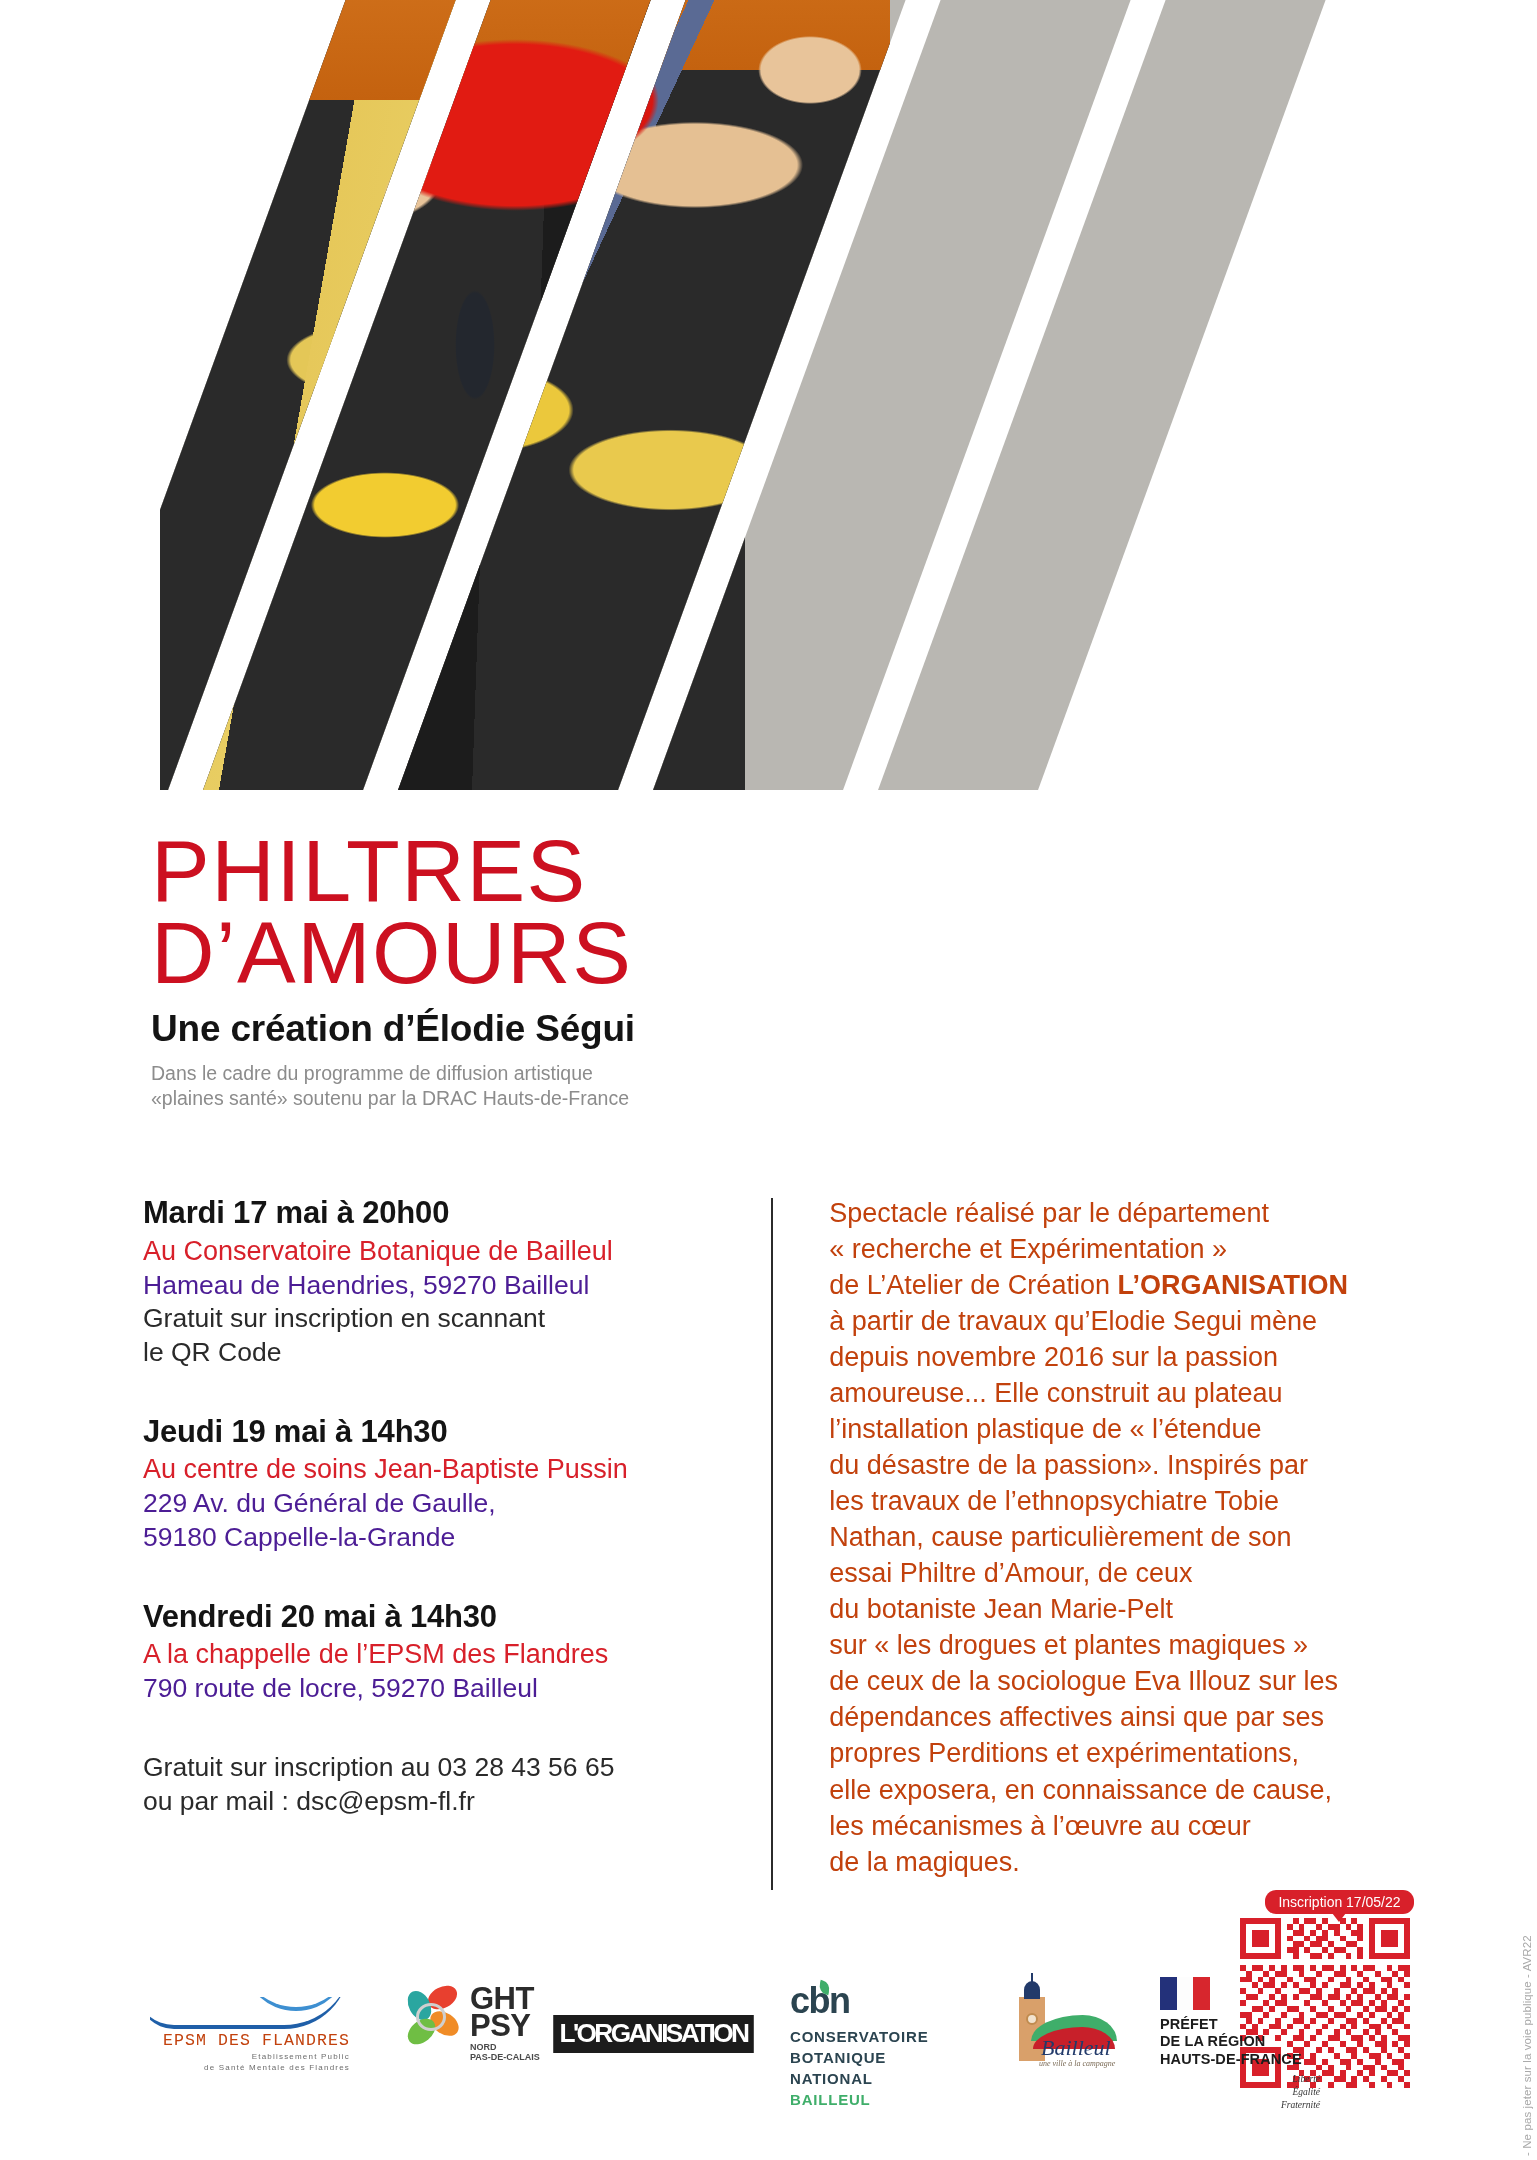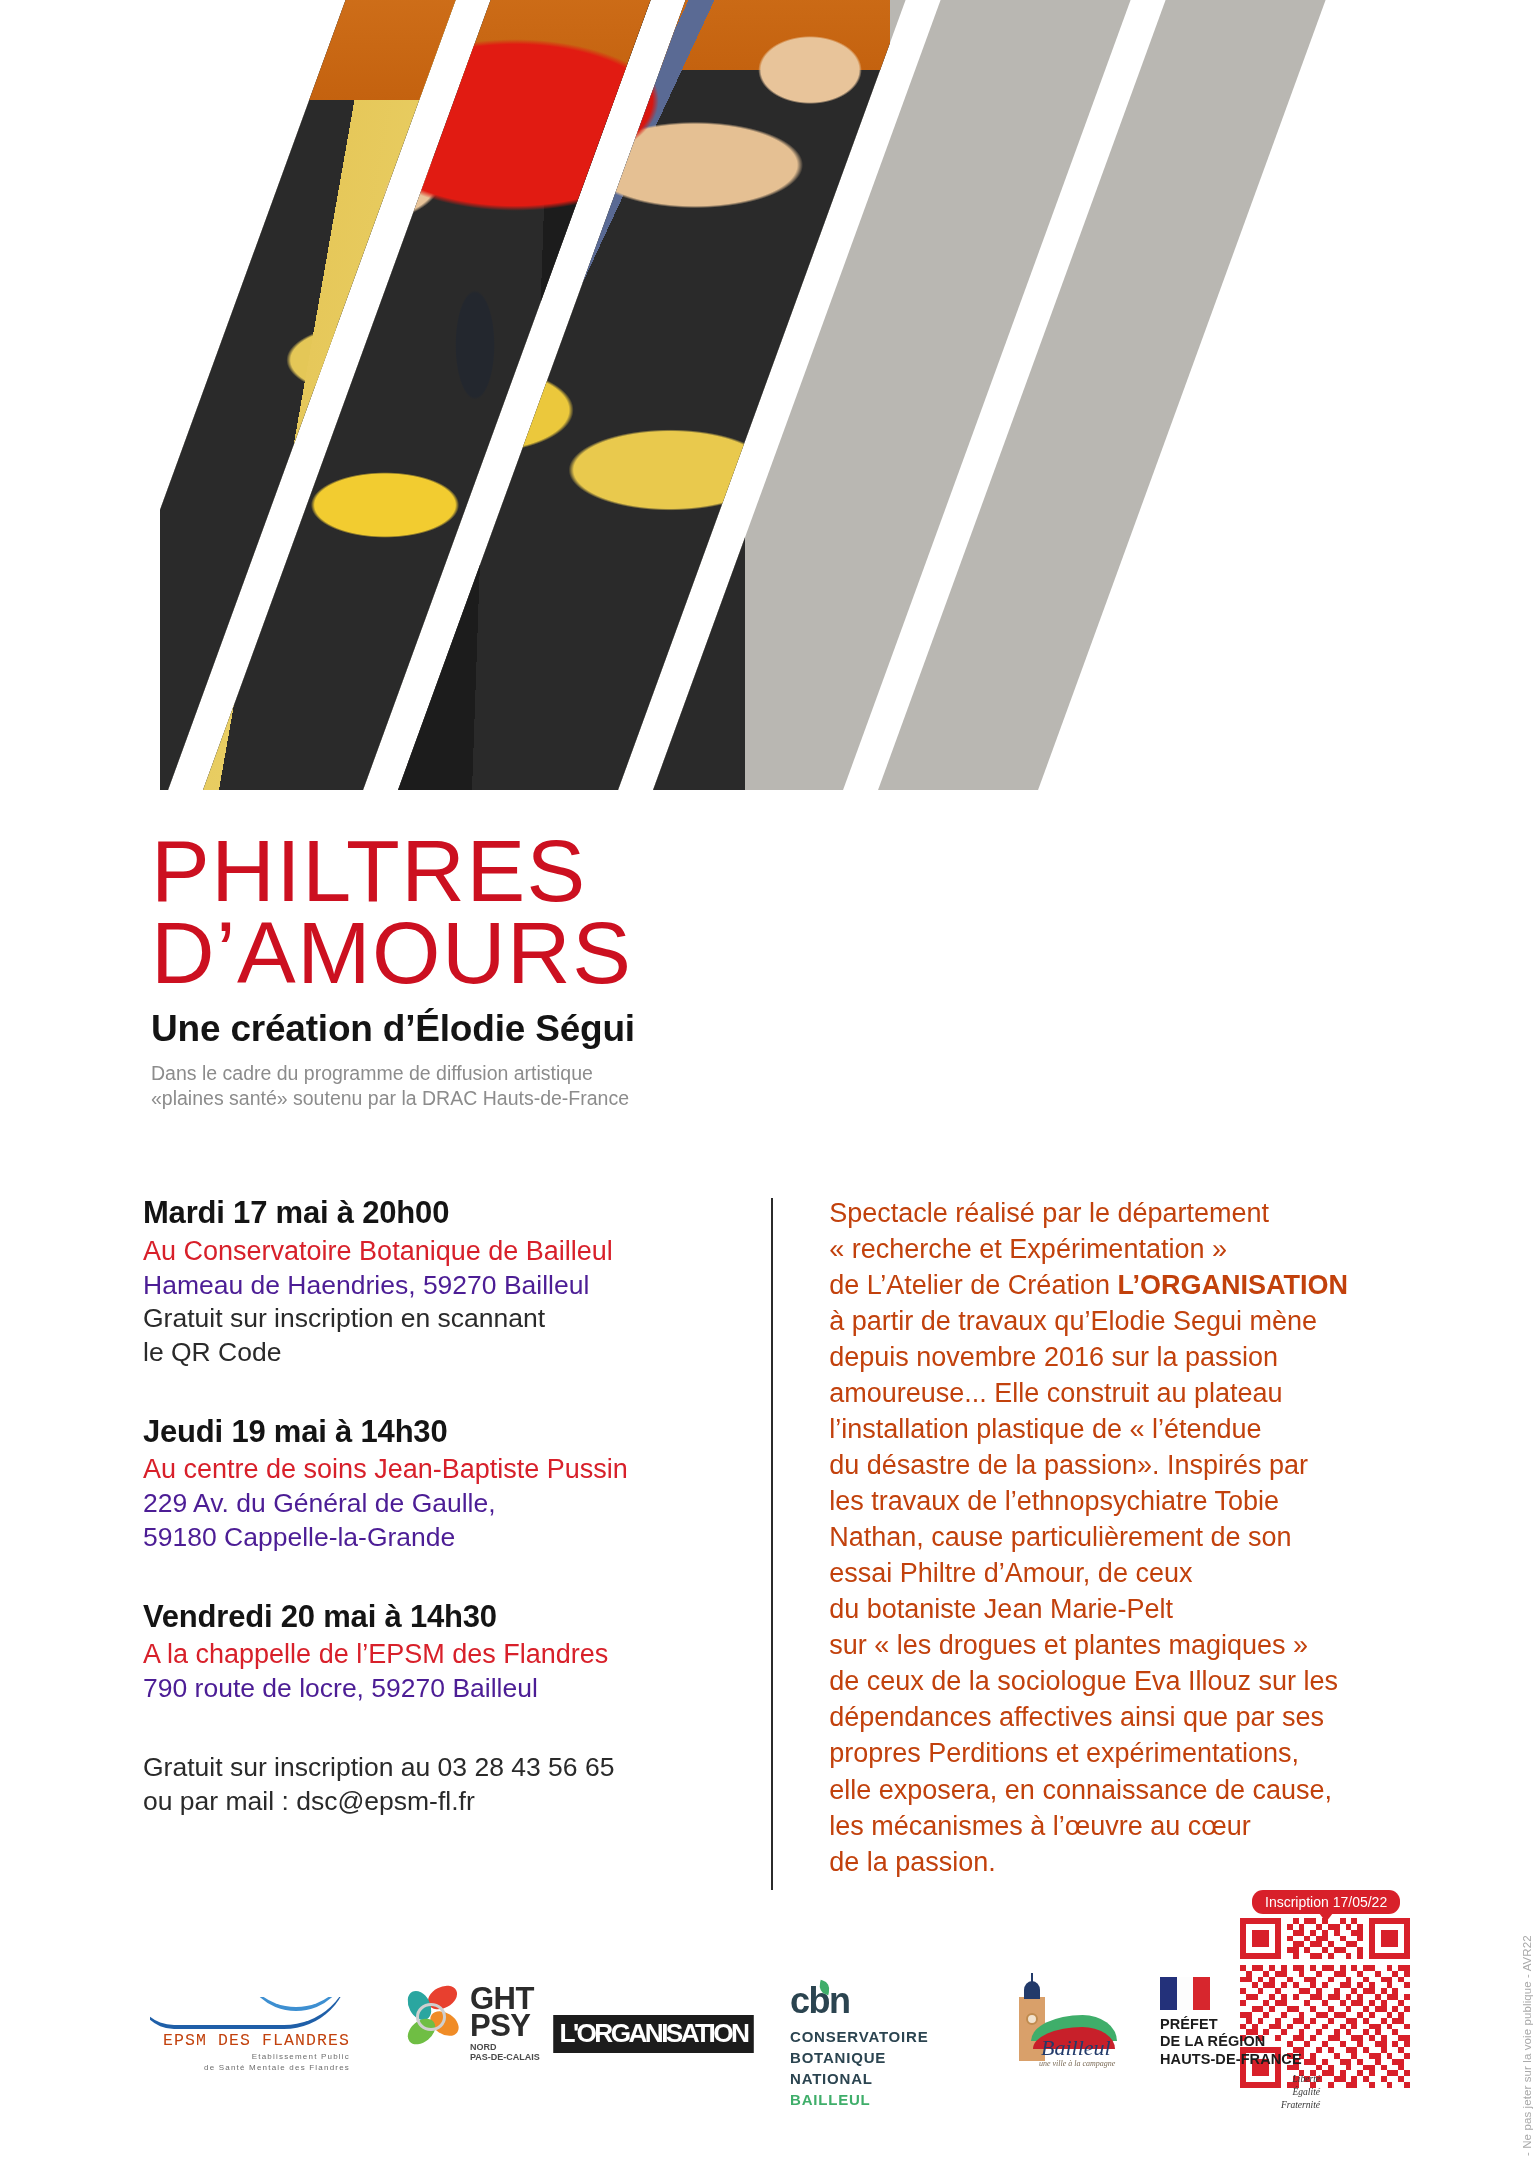--- a/index.html
+++ b/index.html
@@ -124,21 +124,21 @@
     right: 16px; top: 1345px;
     font-size: 11.5px;
     color: #a9a9a9;
     white-space: nowrap;
     transform-origin: right top;
     transform: rotate(-90deg) translateX(-100%);
     letter-spacing: 0.1px;
   }
 
   
-  #qr-area { position: absolute; left: 1240px; top: 1890px; width: 175px; }
+  #qr-area { position: absolute; left: 1240px; top: 1890px; width: 175px; text-align: center; }
   #qr-badge {
     background: #d8202a; color: #fff; font-size: 14px;
     padding: 4px 13px 4px; border-radius: 11px; display: inline-block;
     position: relative; left: 12px; margin-bottom: 4px;
   }
   #qr-badge::after {
     content: ""; position: absolute; left: 50%; bottom: -8px; margin-left: -7px;
     border-left: 7px solid transparent; border-right: 7px solid transparent;
     border-top: 9px solid #d8202a;
   }
@@ -308,21 +308,21 @@
       <span class="d-line">les travaux de l’ethnopsychiatre Tobie</span>
       <span class="d-line">Nathan, cause particulièrement de son</span>
       <span class="d-line">essai Philtre d’Amour, de ceux</span>
       <span class="d-line">du botaniste Jean Marie-Pelt</span>
       <span class="d-line">sur « les drogues et plantes magiques »</span>
       <span class="d-line">de ceux de la sociologue Eva Illouz sur les</span>
       <span class="d-line">dépendances affectives ainsi que par ses</span>
       <span class="d-line">propres Perditions et expérimentations,</span>
       <span class="d-line">elle exposera, en connaissance de cause,</span>
       <span class="d-line">les mécanismes à l’œuvre au cœur</span>
-      <span class="d-line">de la passion.</span>
+      <span class="d-line">de la magiques.</span>
     </div>
   </div>
 </div>
 
 <div id="vertical-credit">Direction de la communication et de la culture de l’EPSM des  Flandres - Ne pas jeter sur la voie publique - AVR22</div>
 
 <div id="qr-area">
   <div id="qr-badge">Inscription 17/05/22</div>
   <svg id="qr-code" viewBox="0 0 29 29" shape-rendering="crispEdges" xmlns="http://www.w3.org/2000/svg">
     <rect width="29" height="29" fill="#ffffff"></rect>

